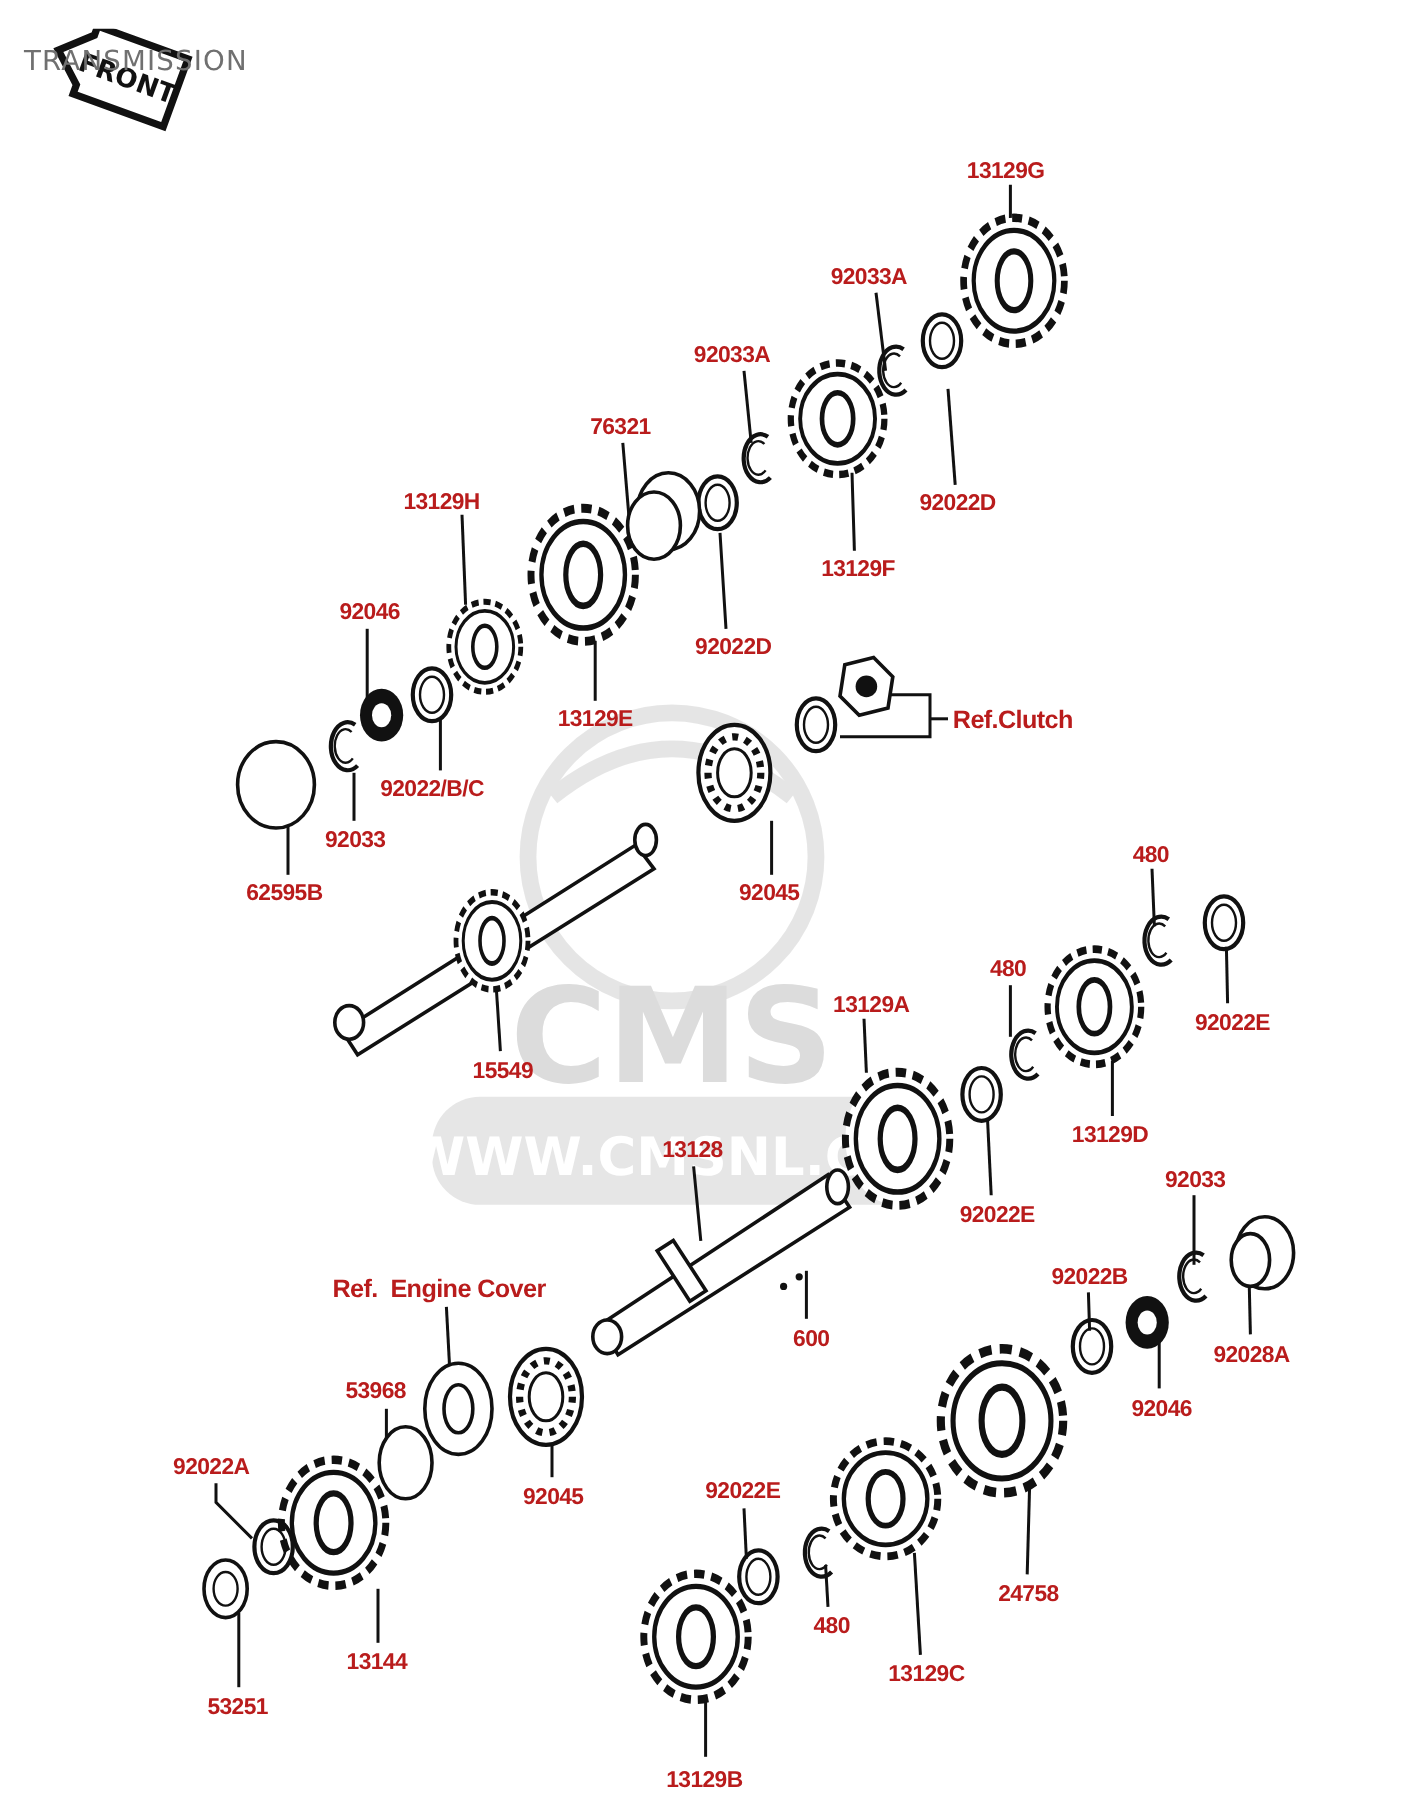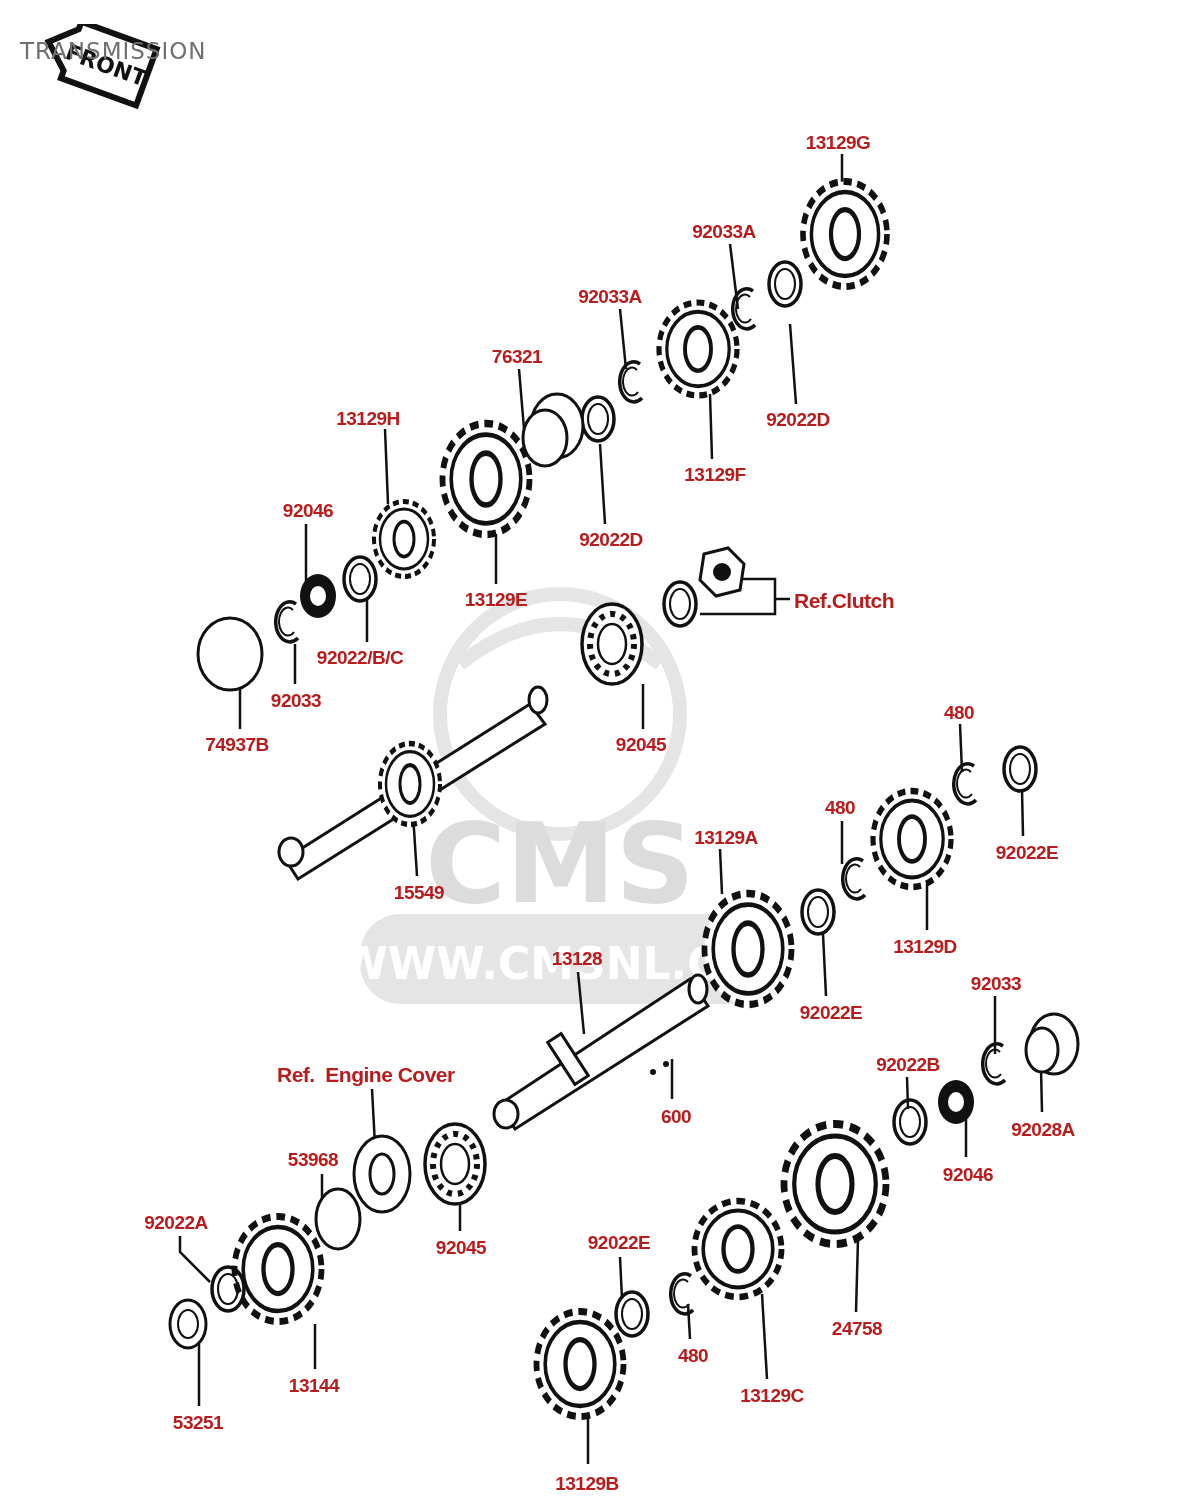--- a/index.html
+++ b/index.html
@@ -243,21 +243,21 @@
   <div class="lbl" style="left:610px;top:262px">92033A</div>
   <div class="lbl" style="left:517px;top:322px">76321</div>
   <div class="lbl" style="left:798px;top:385px">92022D</div>
   <div class="lbl" style="left:368px;top:384px">13129H</div>
   <div class="lbl" style="left:715px;top:440px">13129F</div>
   <div class="lbl" style="left:308px;top:476px">92046</div>
   <div class="lbl" style="left:611px;top:505px">92022D</div>
   <div class="lbl" style="left:496px;top:565px">13129E</div>
   <div class="lbl" style="left:360px;top:623px">92022/B/C</div>
   <div class="lbl" style="left:296px;top:666px">92033</div>
-  <div class="lbl" style="left:237px;top:710px">74937B</div>
+  <div class="lbl" style="left:237px;top:710px">62595B</div>
   <div class="lbl" style="left:641px;top:710px">92045</div>
   <div class="lbl" style="left:959px;top:678px">480</div>
   <div class="lbl" style="left:840px;top:773px">480</div>
   <div class="lbl" style="left:726px;top:803px">13129A</div>
   <div class="lbl" style="left:1027px;top:818px">92022E</div>
   <div class="lbl" style="left:419px;top:858px">15549</div>
   <div class="lbl" style="left:925px;top:912px">13129D</div>
   <div class="lbl" style="left:577px;top:924px">13128</div>
   <div class="lbl" style="left:996px;top:949px">92033</div>
   <div class="lbl" style="left:831px;top:978px">92022E</div>

